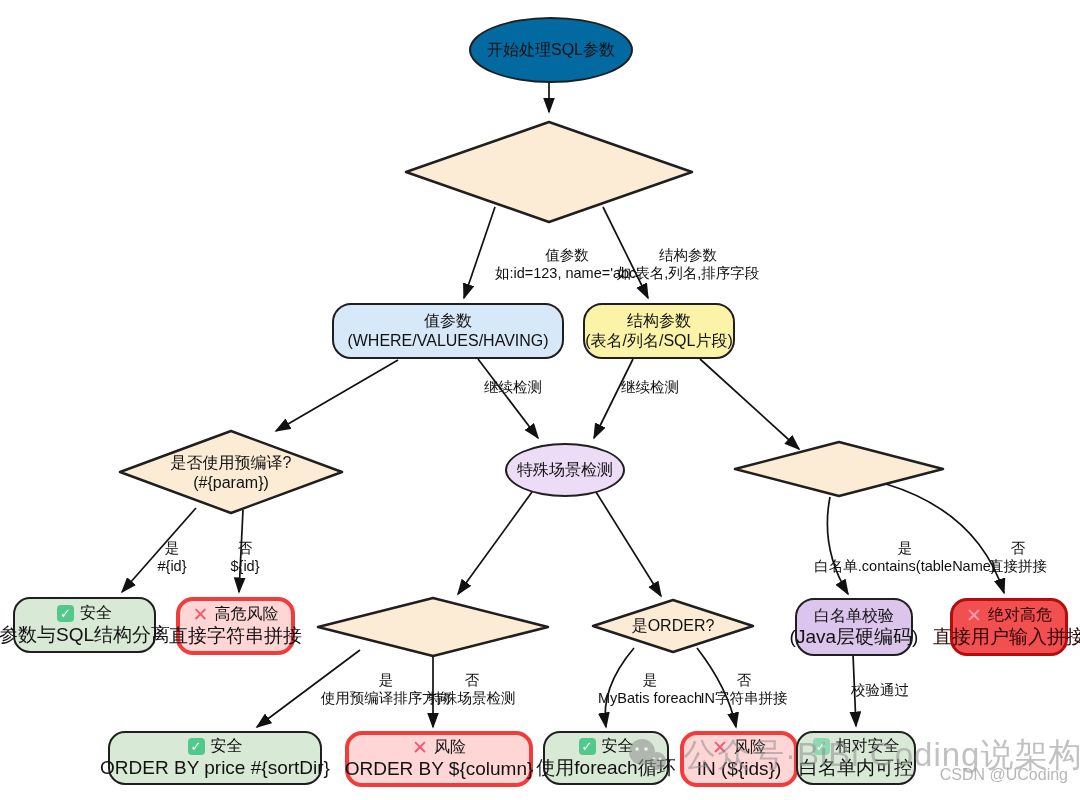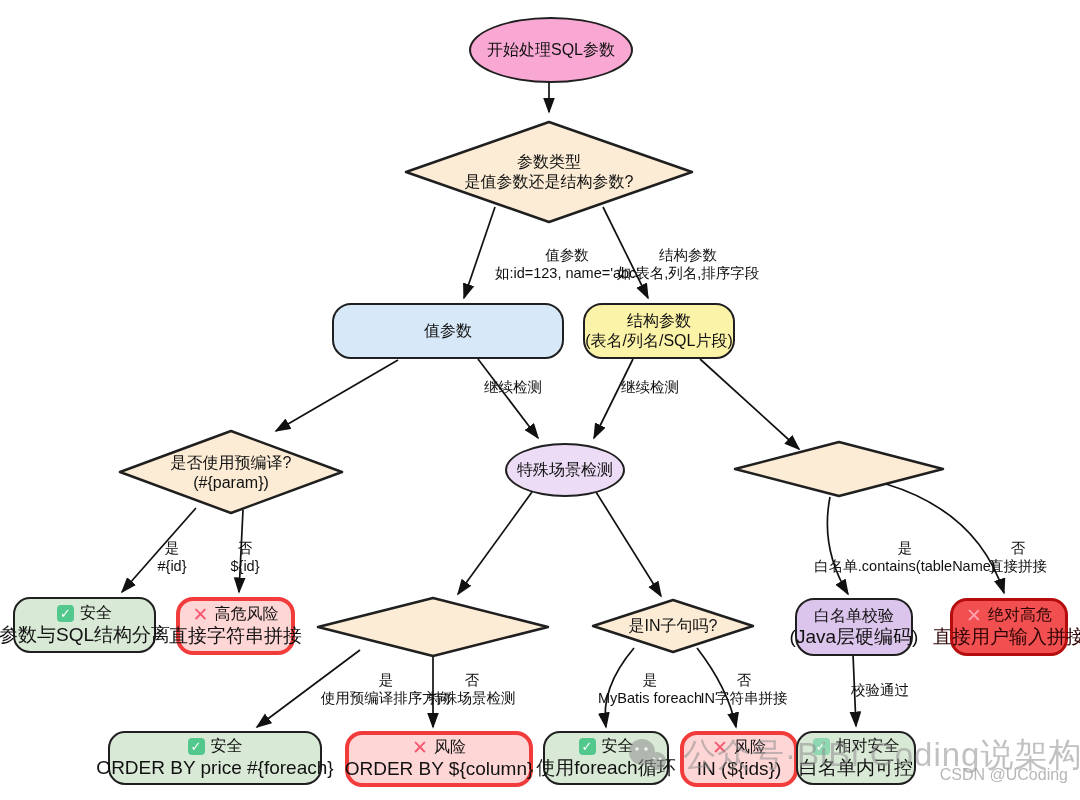--- a/index.html
+++ b/index.html
@@ -6,21 +6,21 @@
   .canvas{
     position:relative;width:1080px;height:800px;background:#ffffff;overflow:hidden;
     font-family:"Liberation Sans","DejaVu Sans",sans-serif;color:#111;
   }
   svg.edges{position:absolute;left:0;top:0;z-index:1;}
   .node{
     position:absolute;z-index:2;display:flex;flex-direction:column;
     align-items:center;justify-content:center;text-align:center;
     line-height:1.22;font-size:16px;white-space:nowrap;
   }
-  .ellipse{border:2.5px solid #1f1f1f;border-radius:50%;background:#f9a8d4;}
+  .ellipse{border:2.5px solid #1f1f1f;border-radius:50%;background:#0369a1;}
   .ellipse.purple{background:#ecdcf6;}
   .pill{border:2.5px solid #1f1f1f;border-radius:19px;}
   .pill.blue{background:#d7e8f8;}
   .pill.yellow{background:#fbf3a8;}
   .pill.lavender{background:#dcc5ec;}
   .dtext{background:transparent;z-index:3;}
   .rbox{border-radius:17px;line-height:1.25;}
   .rbox.safe{background:#d8e9d5;border:2.5px solid #1f1f1f;}
   .rbox.risk{background:#ffd6d6;border:4px solid #f23b3b;}
   .rbox.danger{background:#f25050;border:3px solid #b50d0d;color:#2e0404;}
@@ -81,27 +81,24 @@
     <path d="M697,648 Q728,688 736,727" stroke="#111" stroke-width="1.7" fill="none" marker-end="url(#arr)"></path>
     <path d="M830,497 Q820,548 848,594" stroke="#111" stroke-width="1.7" fill="none" marker-end="url(#arr)"></path>
     <path d="M886,484 Q978,512 1004,593" stroke="#111" stroke-width="1.7" fill="none" marker-end="url(#arr)"></path>
     <path d="M853,654 L856,726" stroke="#111" stroke-width="1.7" fill="none" marker-end="url(#arr)"></path>
   </svg>
 
   <div class="node ellipse" style="left:469px;top:17px;width:160px;height:62px">
     <div>开始处理SQL参数</div>
   </div>
 
-  <div class="node dtext" style="left:406px;top:146px;width:286px;height:52px">
-    <div>参数类型</div>
-    <div>是值参数还是结构参数?</div>
-  </div>
 
   <div class="node pill blue" style="left:332px;top:303px;width:228px;height:52px">
     <div>值参数</div>
+    <div>(WHERE/VALUES/HAVING)</div>
   </div>
 
   <div class="node pill yellow" style="left:583px;top:303px;width:148px;height:52px">
     <div>结构参数</div>
     <div>(表名/列名/SQL片段)</div>
   </div>
 
   <div class="node dtext" style="left:120px;top:450px;width:222px;height:46px">
     <div>是否使用预编译?</div>
     <div>(#{param})</div>
@@ -123,42 +120,42 @@
   <div class="node rbox risk" style="left:176px;top:597px;width:111px;height:50px">
     <div class="trow">
         <span class="xk">✕</span>
         <span>高危风险</span>
       </div>
     <div class="desc">直接字符串拼接</div>
   </div>
 
 
   <div class="node dtext" style="left:603px;top:615px;width:140px;height:22px">
-    <div>是IN子句吗?</div>
+    <div>是ORDER?</div>
   </div>
 
   <div class="node pill lavender" style="left:795px;top:598px;width:114px;height:54px">
     <div>白名单校验</div>
     <div style="font-size:19px">(Java层硬编码)</div>
   </div>
 
   <div class="node rbox danger" style="left:950px;top:598px;width:112px;height:52px">
     <div class="trow">
         <span class="xk pale">✕</span>
         <span>绝对高危</span>
       </div>
     <div class="desc">直接用户输入拼接</div>
   </div>
 
   <div class="node rbox safe" style="left:108px;top:731px;width:210px;height:50px">
     <div class="trow">
         <span class="ck">✓</span>
         <span>安全</span>
       </div>
-    <div class="desc">ORDER BY price #{foreach}</div>
+    <div class="desc">ORDER BY price #{sortDir}</div>
   </div>
 
   <div class="node rbox risk" style="left:345px;top:731px;width:180px;height:48px">
     <div class="trow">
         <span class="xk">✕</span>
         <span>风险</span>
       </div>
     <div class="desc">ORDER BY ${column}</div>
   </div>
 

